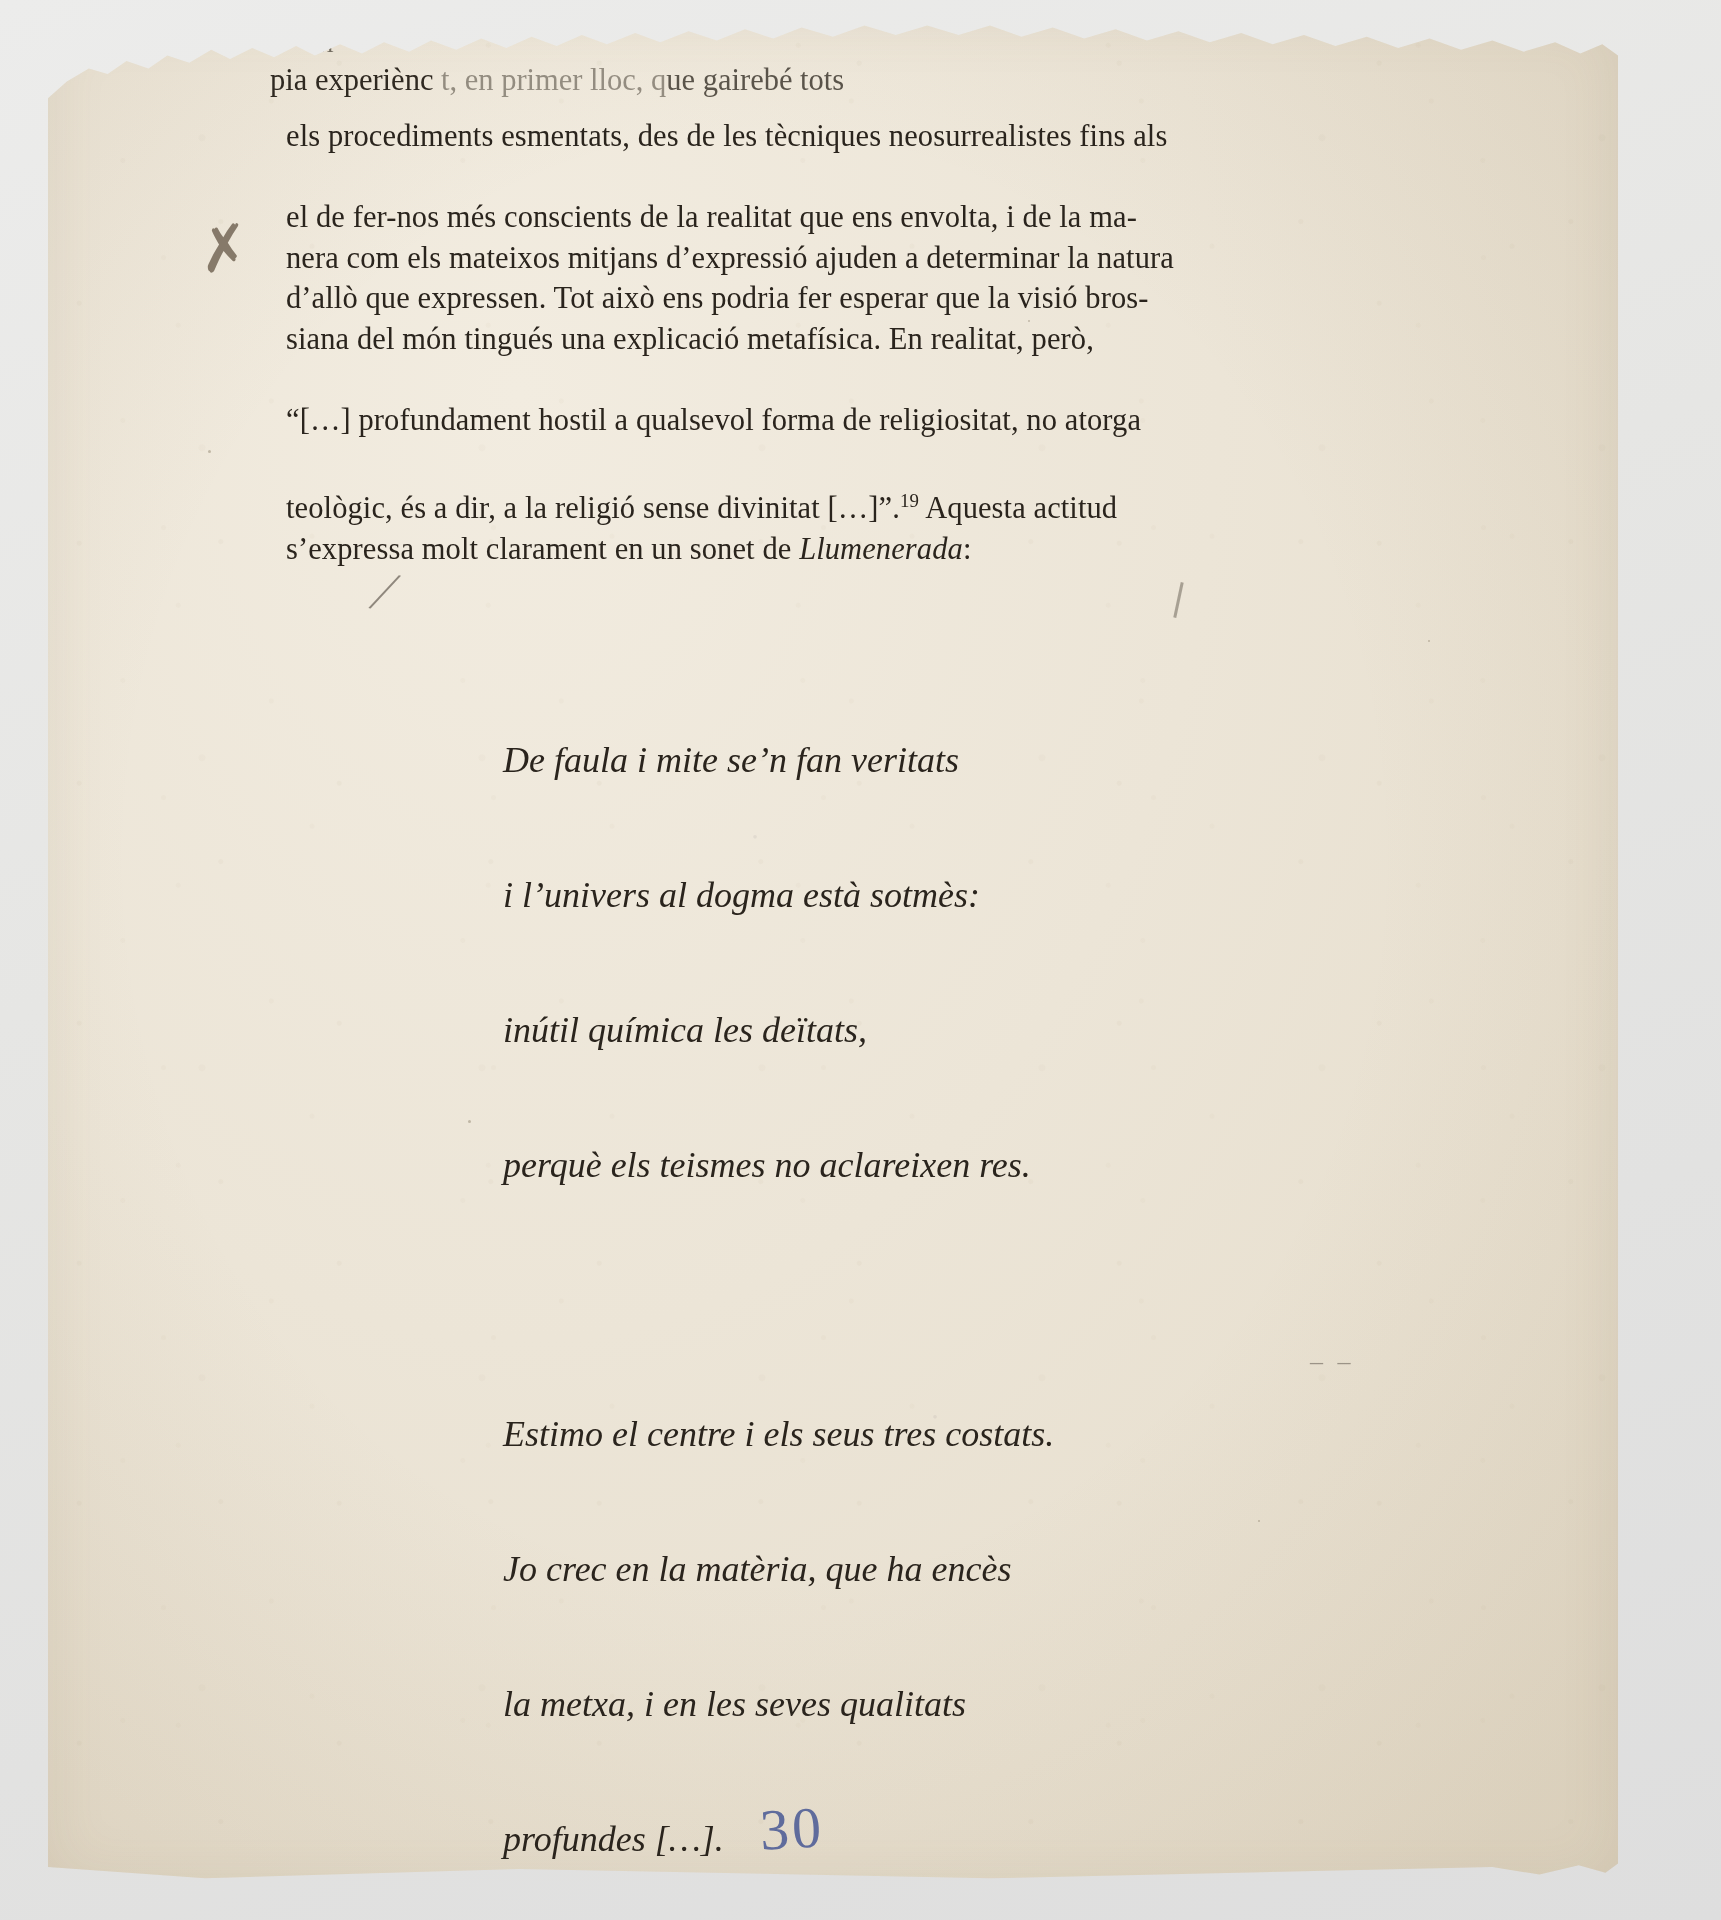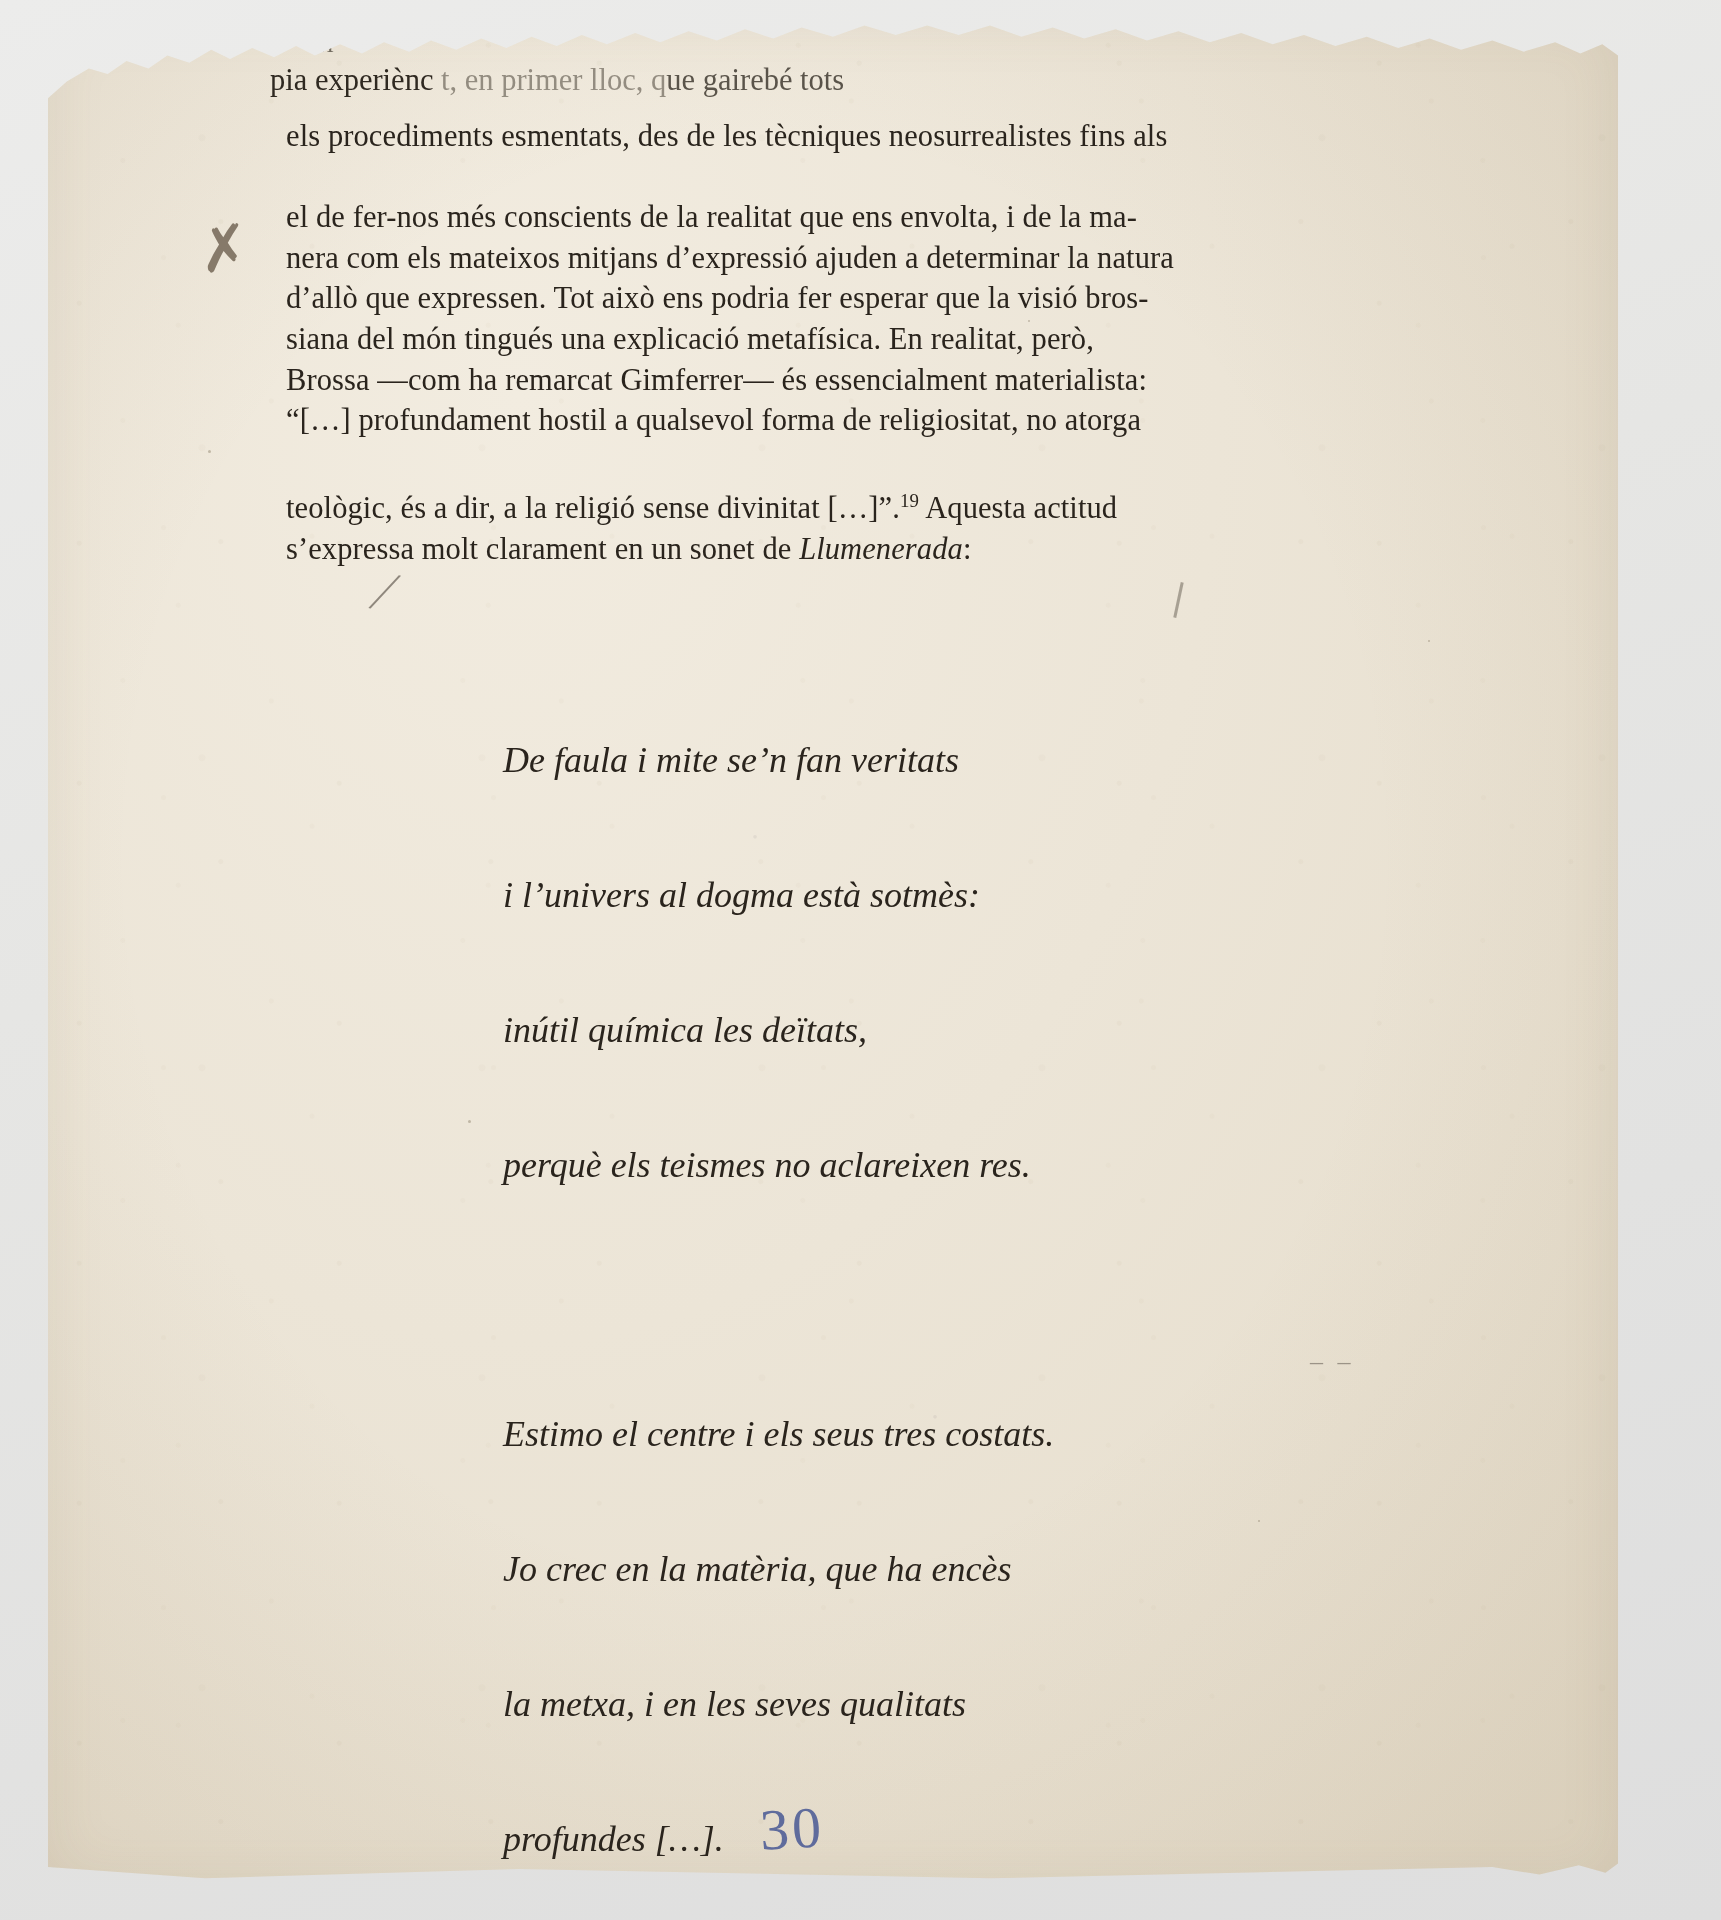--- a/index.html
+++ b/index.html
@@ -234,21 +234,21 @@
         <span class="frag-a">pia experiènc</span><span class="frag-gap">             </span><span class="frag-c">t, en primer lloc, q</span><span class="frag-b">ue gairebé tots</span>
       </div>
 
       <p class="body">
         <span>els procediments esmentats, des de les tècniques neosurrealistes fins als</span><br>
         <br>
         <span>el de fer-nos més conscients de la realitat que ens envolta, i de la ma-</span><br>
         <span>nera com els mateixos mitjans d’expressió ajuden a determinar la natura</span><br>
         <span>d’allò que expressen. Tot això ens podria fer esperar que la visió bros-</span><br>
         <span>siana del món tingués una explicació metafísica. En realitat, però,</span><br>
-        <span>Brossa —com ha remarcat Gimferrer— és essencialment materialista:</span><br>
+        <br>
         <span>“[…] profundament hostil a qualsevol forma de religiositat, no atorga</span><br>
         <br>
         <span>teològic, és a dir, a la religió sense divinitat […]”.</span><sup style="font-size:0.62em;">19</sup><span> Aquesta actitud</span><br>
         <span>s’expressa molt clarament en un sonet de </span><em>Llumenerada</em><span>:</span>
       </p>
 
       <div style="height:62px;"></div>
       <div class="verse">
         <span class="ln">De faula i mite se’n fan veritats</span>
         <span class="ln">i l’univers al dogma està sotmès:</span>

